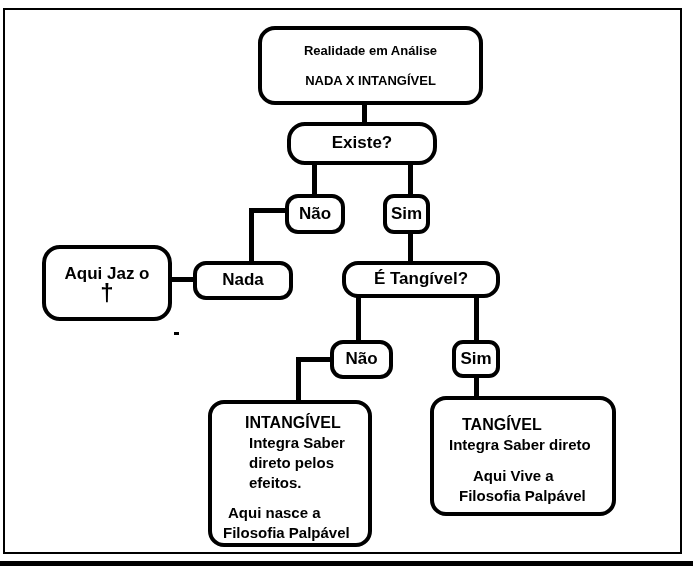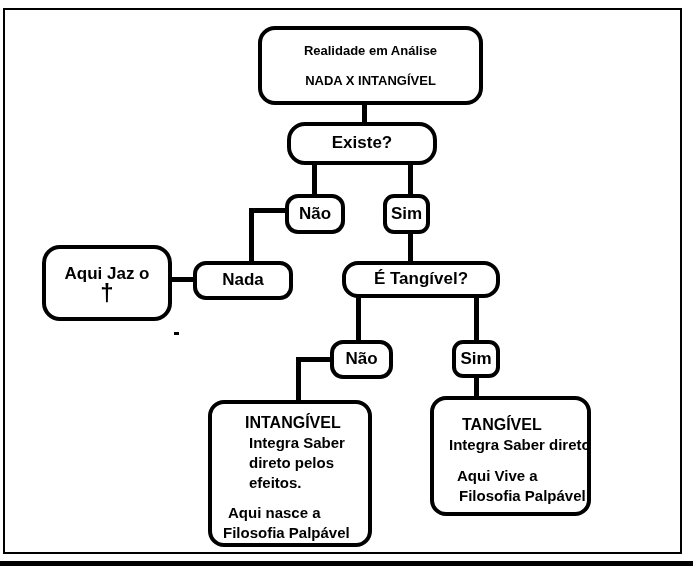--- a/index.html
+++ b/index.html
@@ -140,21 +140,21 @@
   <div class="box body-box" style="left:208px; top:400px; width:164px; height:147px; border-radius:16px;">
     <div class="bline" style="padding-left:33px; font-size:16px;">INTANGÍVEL</div>
     <div class="bline" style="padding-left:37px;">Integra Saber</div>
     <div class="bline" style="padding-left:37px;">direto pelos</div>
     <div class="bline" style="padding-left:37px;">efeitos.</div>
     <div style="height:13px;"></div>
     <div class="bline" style="padding-left:4px;margin-left:12px;">Aqui nasce a</div>
     <div class="bline" style="padding-left:11px;">Filosofia Palpável</div>
   </div>
 
-  <div class="box body-box" style="left:430px; top:396px; width:161px; height:120px; border-radius:16px;">
+  <div class="box body-box" style="left:430px; top:396px; width:186px; height:120px; border-radius:16px;">
     <div class="bline" style="padding-left:28px; font-size:16px;">TANGÍVEL</div>
     <div class="bline" style="padding-left:15px;">Integra Saber direto</div>
     <div style="height:11px;"></div>
-    <div class="bline" style="padding-left:23px;">Aqui Vive a</div>
+    <div class="bline" style="padding-left:39px;">Aqui Vive a</div>
     <div class="bline" style="padding-left:25px;">Filosofia Palpável</div>
   </div>
 
 </div>
 
 </body></html>

